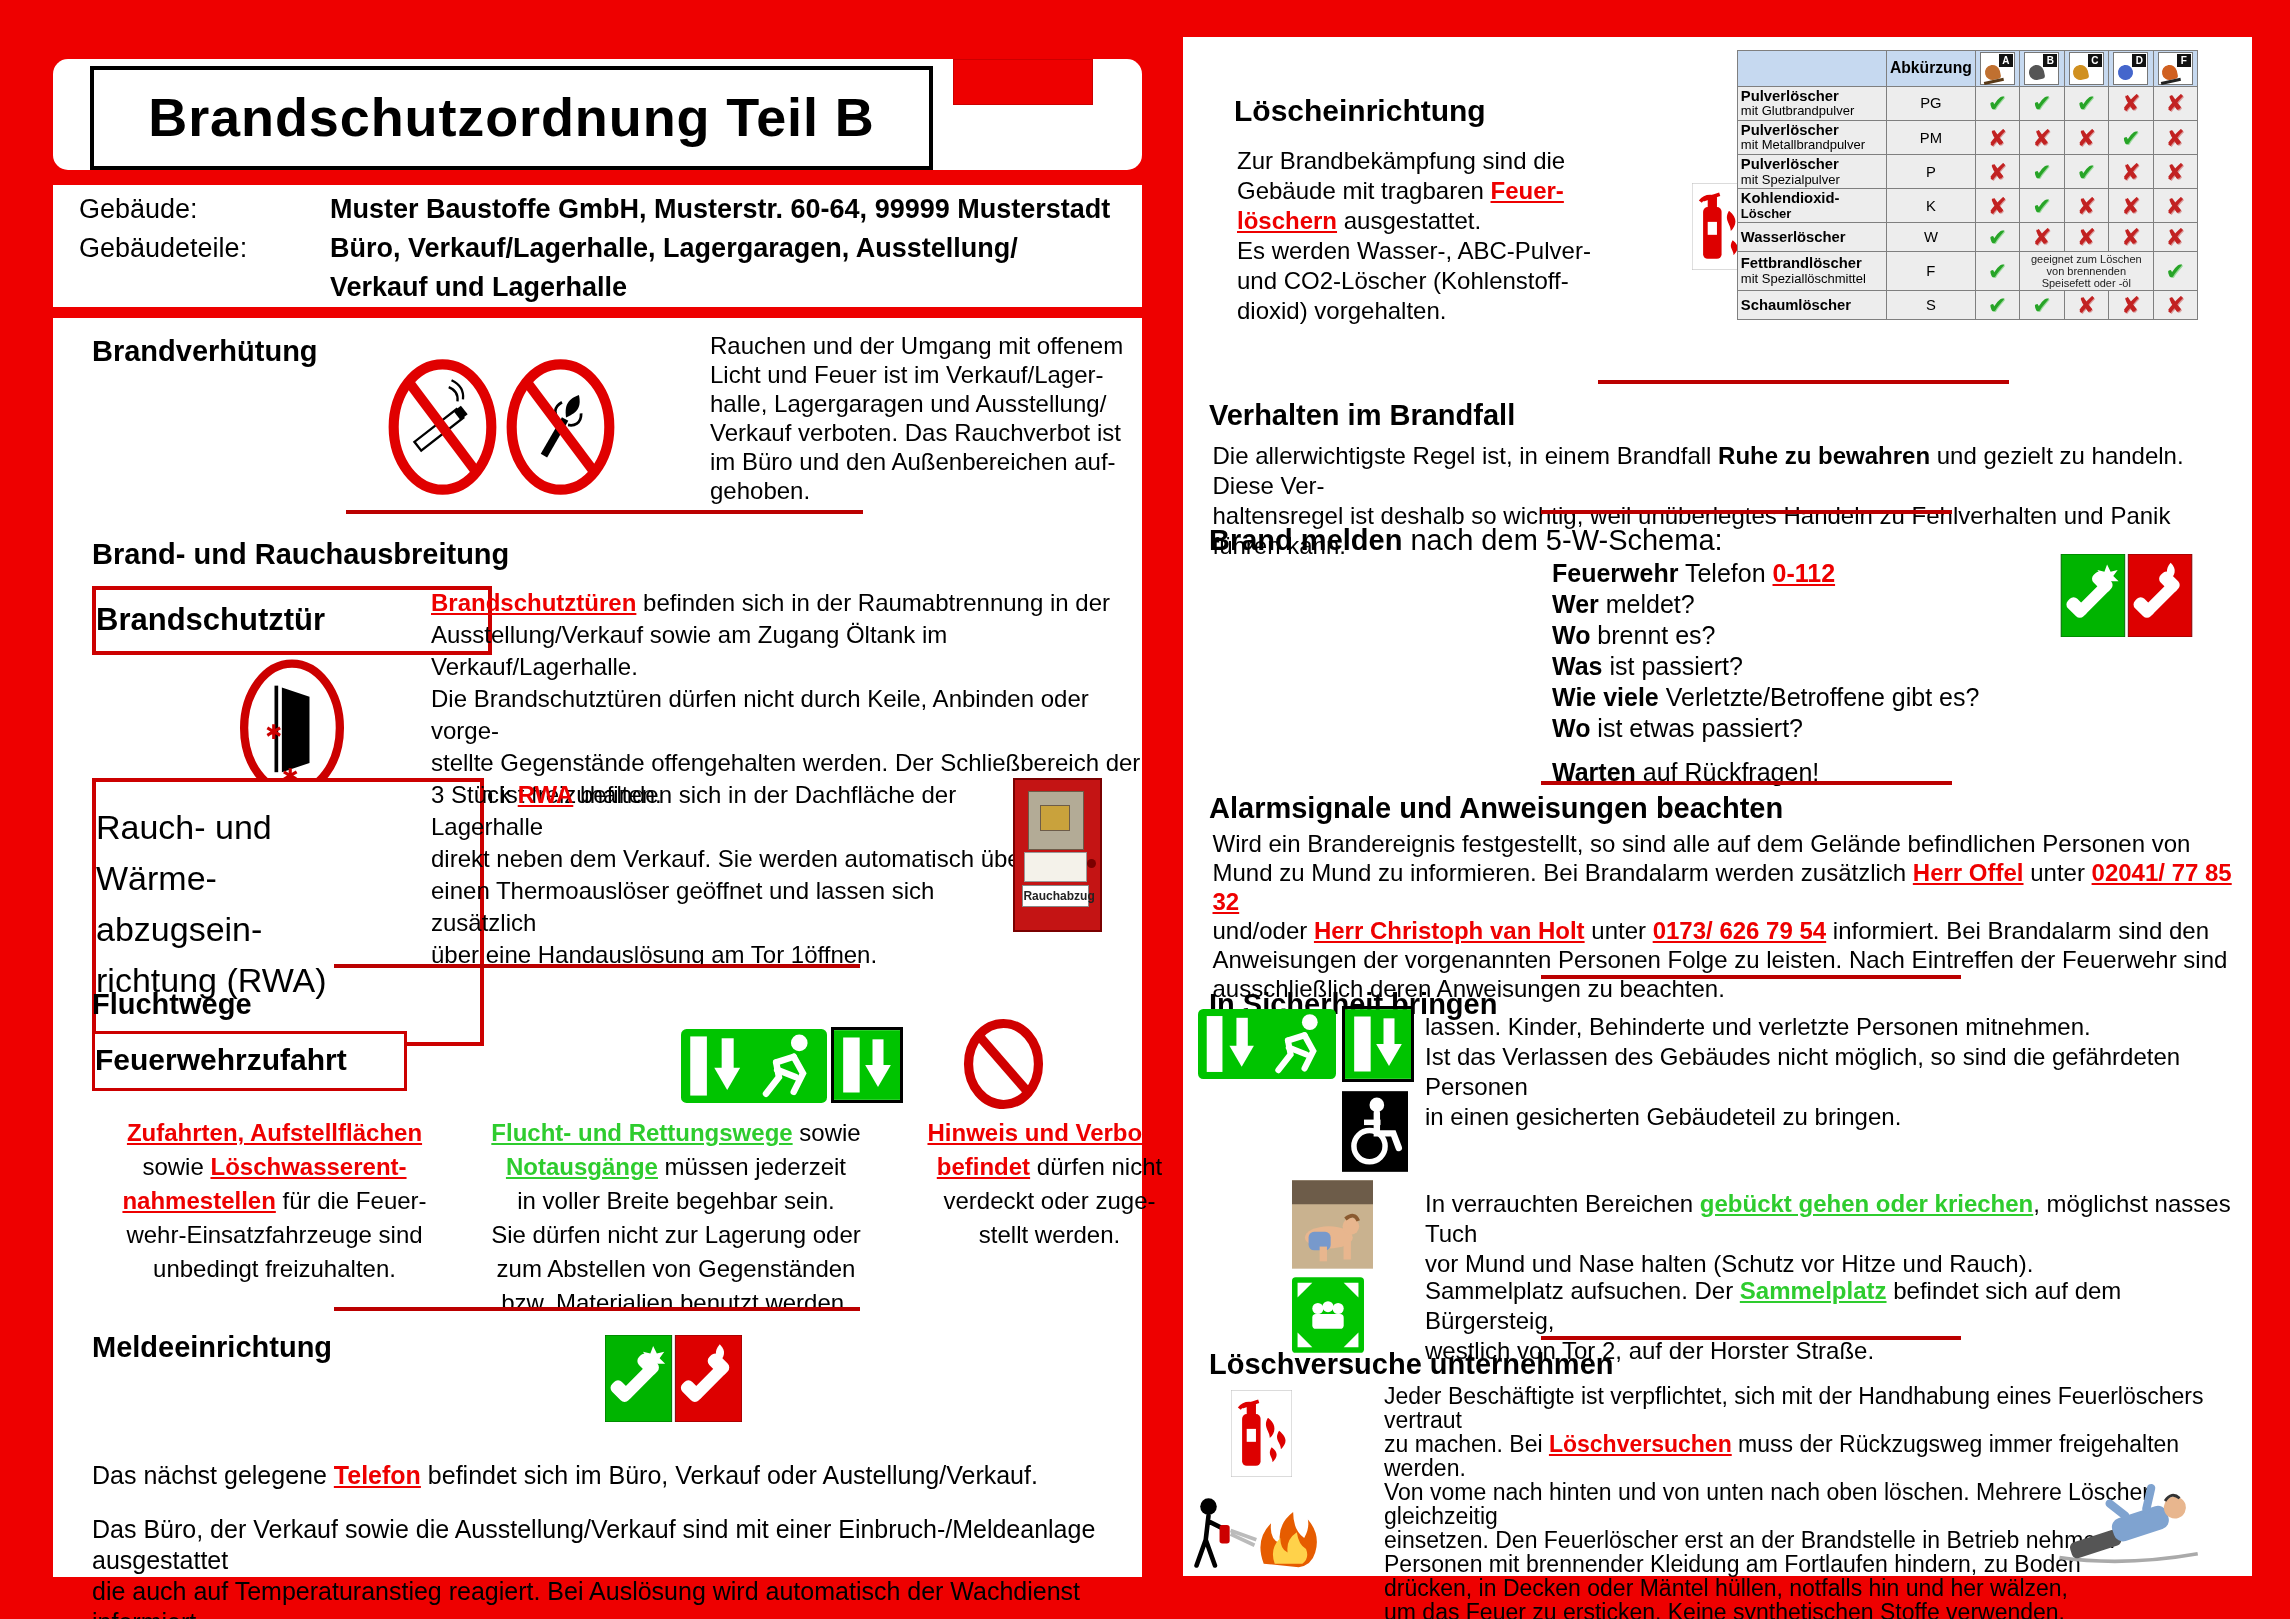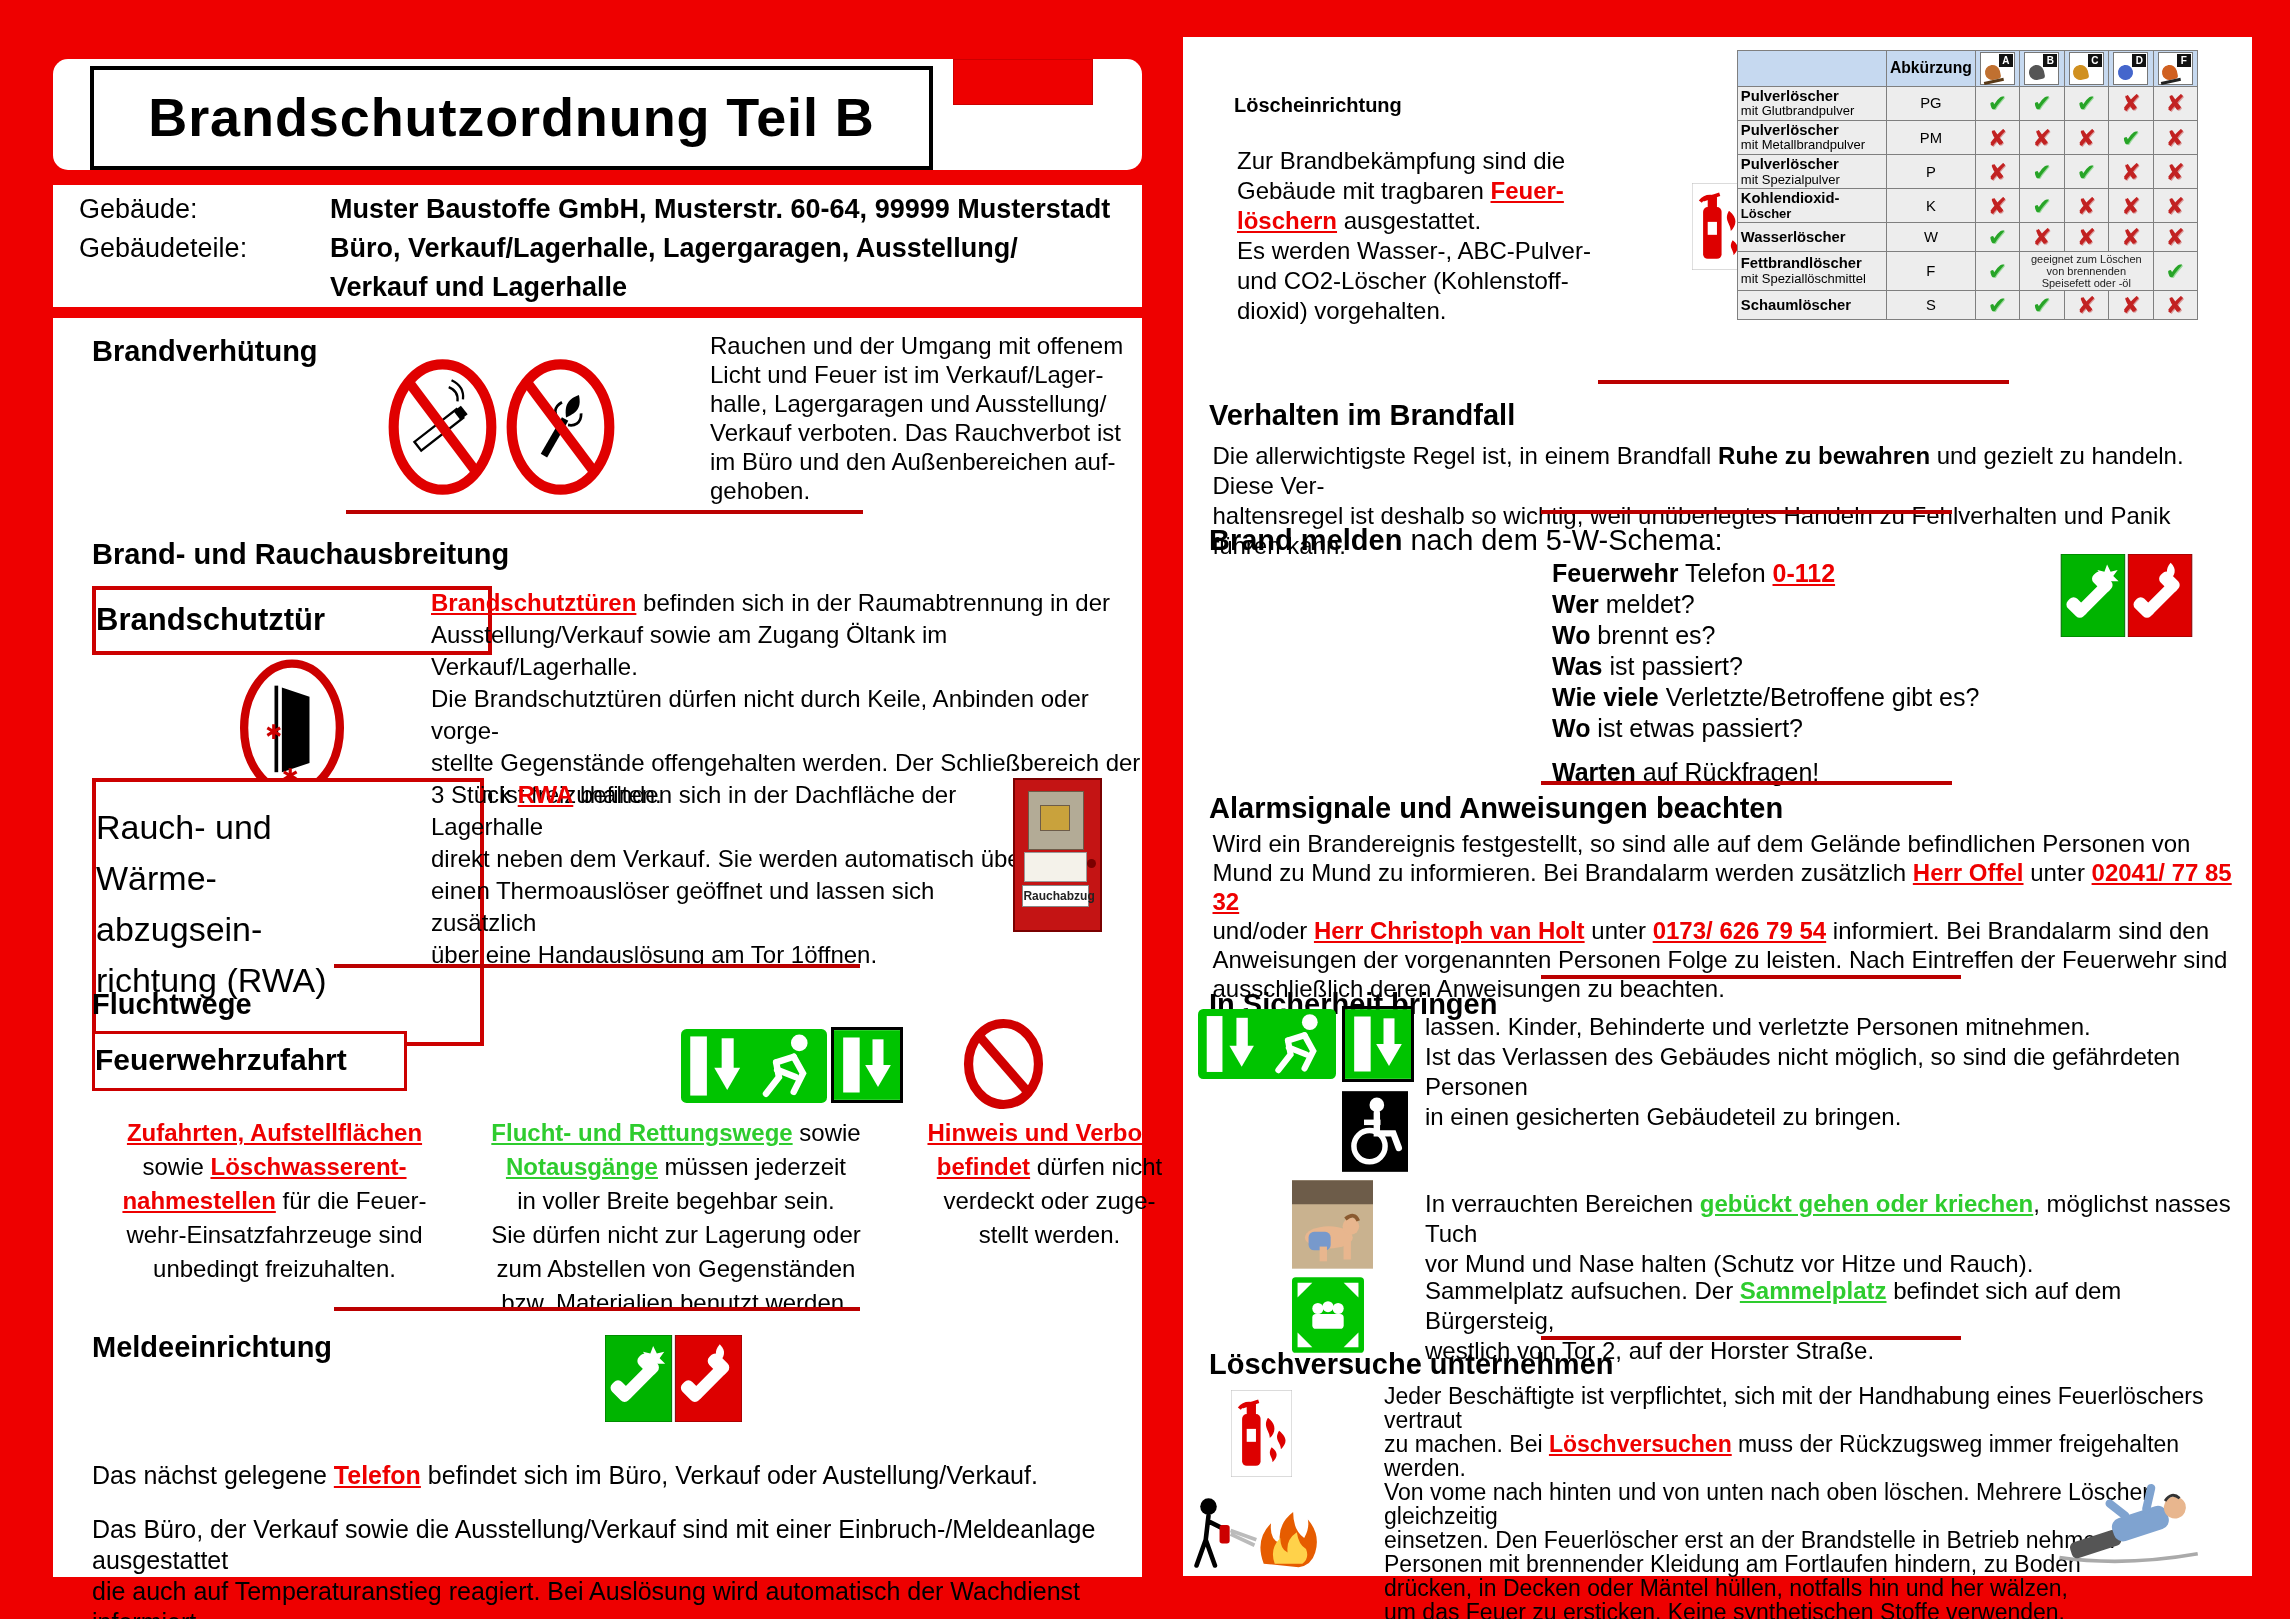--- a/index.html
+++ b/index.html
@@ -246,21 +246,21 @@
     </div>
 
   <div class="abs body-text" style="left:39px;top:1196px;width:1052px;font-size:25px;line-height:31px;">
       <div><span class="sg-n">Das Büro, der Verkauf sowie die Ausstellung/Verkauf sind mit einer Einbruch-/Meldeanlage ausgestattet</span></div>
       <div><span class="sg-n">die auch auf Temperaturanstieg reagiert. Bei Auslösung wird automatisch der Wachdienst informiert.</span></div>
     </div>
 </section>
 
 <section class="panel" style="left:1183px;top:37px;width:1069px;height:1539px;">
 
-  <h2 class="h-sec abs" style="left:51px;top:57px;font-size:20px;">Löscheinrichtung</h2>
+  <h2 class="h-sec abs" style="left:51px;top:57px;font-size:30px;">Löscheinrichtung</h2>
 
   <div class="abs body-text" style="left:54px;top:109px;width:406px;line-height:30px;">
       <div><span class="sg-n">Zur Brandbekämpfung sind die</span></div>
       <div><span class="sg-n">Gebäude mit tragbaren </span><span class="sg-r">Feuer-</span></div>
       <div><span class="sg-r">löschern</span><span class="sg-n"> ausgestattet.</span></div>
       <div><span class="sg-n">Es werden Wasser-, ABC-Pulver-</span></div>
       <div><span class="sg-n">und CO2-Löscher (Kohlenstoff-</span></div>
       <div><span class="sg-n">dioxid) vorgehalten.</span></div>
     </div>
 

